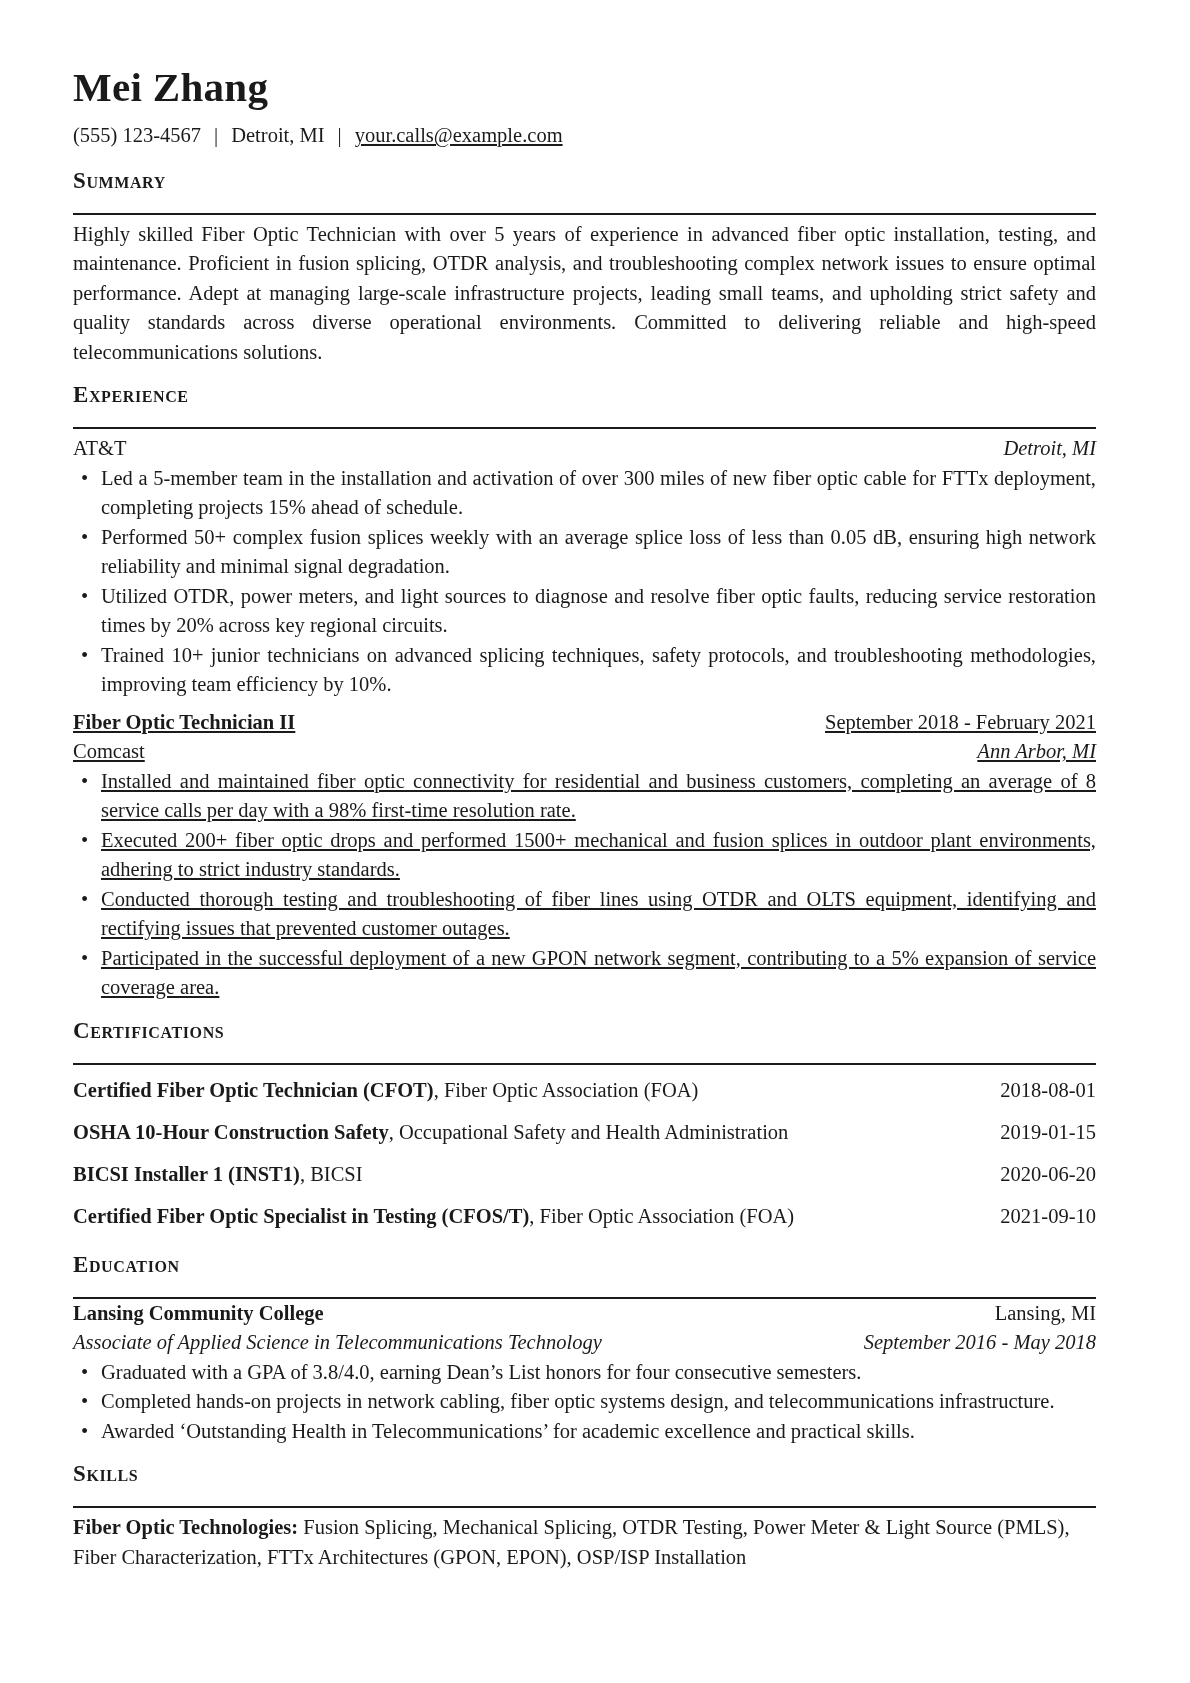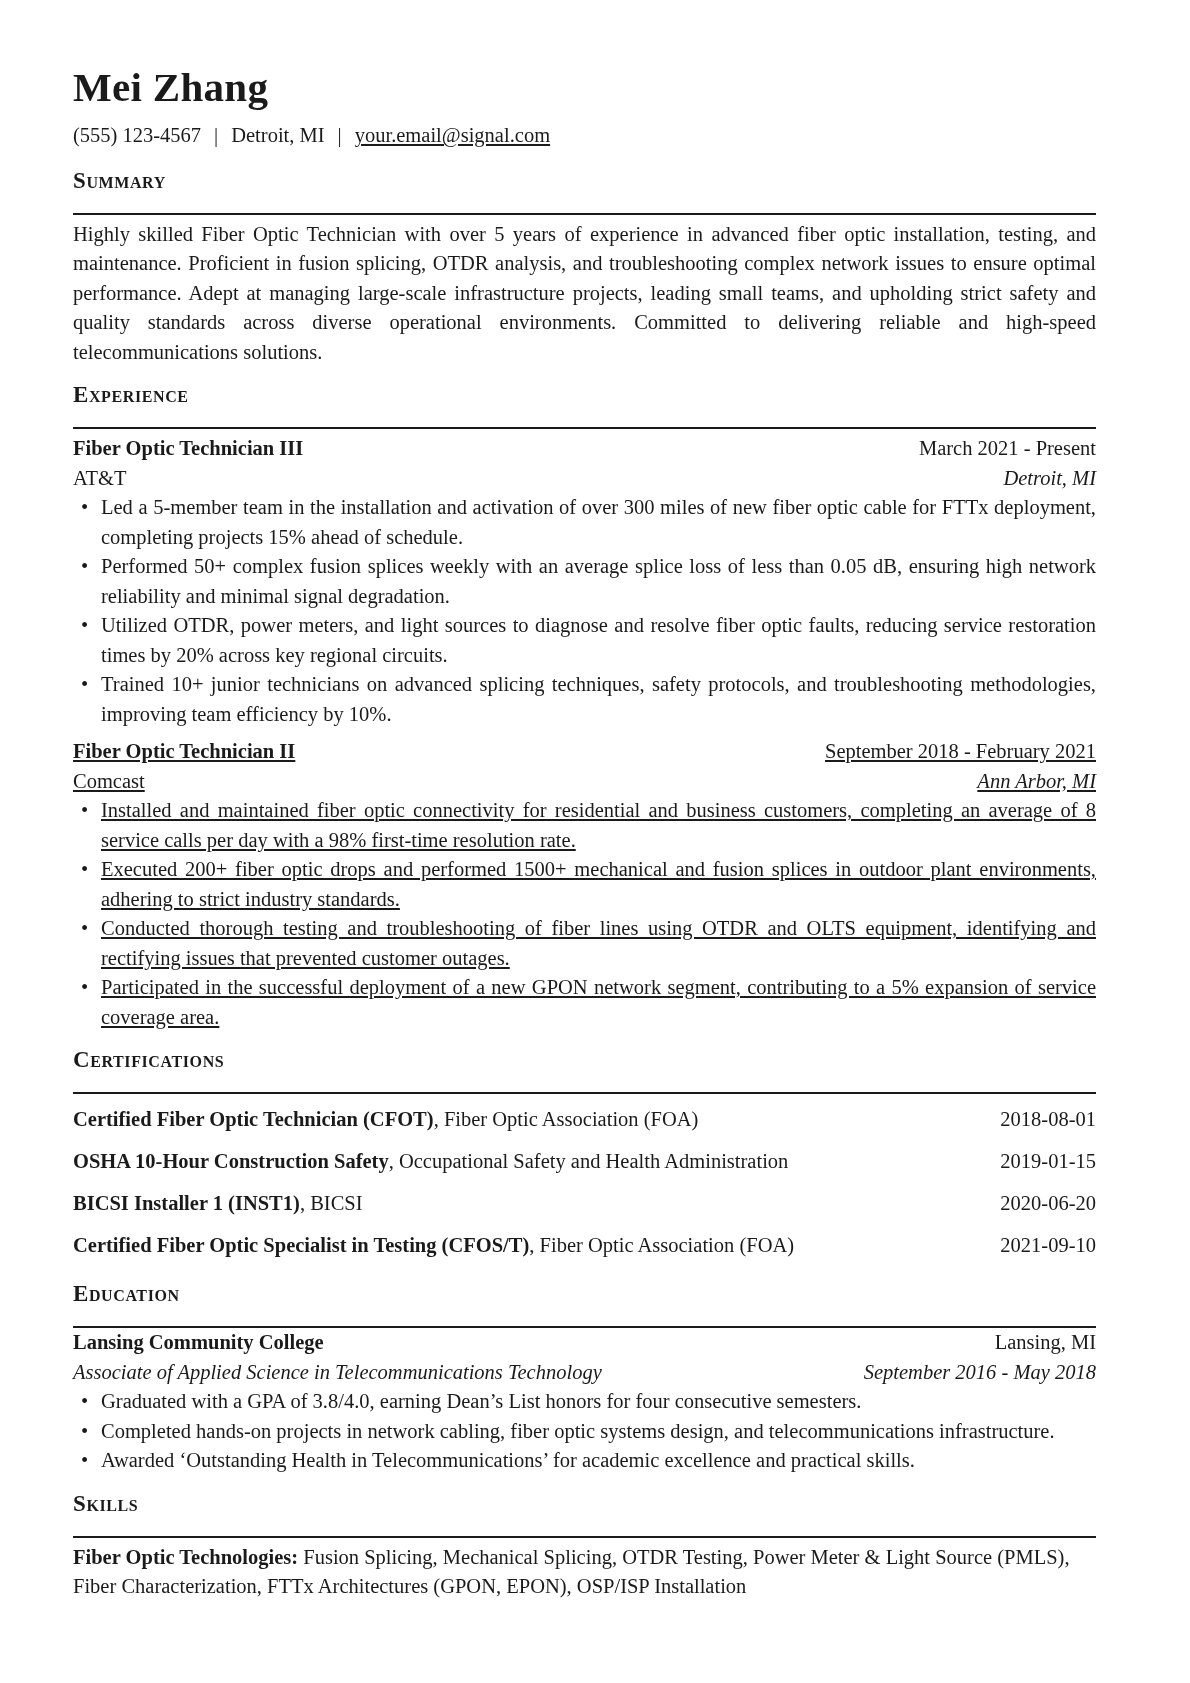--- a/index.html
+++ b/index.html
@@ -64,37 +64,33 @@
 
 <div class="page">
 
   <header>
     <h1 class="name">Mei Zhang</h1>
     <div class="contact t">
       <span>(555) 123-4567</span>
       <span class="sep">|</span>
       <span>Detroit, MI</span>
       <span class="sep">|</span>
-      <a>your.email@signal.com</a>
+      <a>your.calls@example.com</a>
     </div>
   </header>
 
   <section class="sec-summary">
     <h2 class="section-head">Summary</h2>
     <p class="summary-text t" style="margin-bottom:0">Highly skilled Fiber Optic Technician with over 5 years of experience in advanced fiber optic installation, testing, and maintenance. Proficient in fusion splicing, OTDR analysis, and troubleshooting complex network issues to ensure optimal performance. Adept at managing large-scale infrastructure projects, leading small teams, and upholding strict safety and quality standards across diverse operational environments. Committed to delivering reliable and high-speed telecommunications solutions.</p>
   </section>
 
   <section class="sec">
     <h2 class="section-head">Experience</h2>
 
     <div class="job">
-      <div class="row t">
-        <span class="bold">Fiber Optic Technician III</span>
-        <span>March 2021 - Present</span>
-      </div>
       <div class="row t">
         <span>AT&amp;T</span>
         <span class="ital">Detroit, MI</span>
       </div>
       <ul class="bullets t">
         <li><span class="dot">•</span><span>Led a 5-member team in the installation and activation of over 300 miles of new fiber optic cable for FTTx deployment, completing projects 15% ahead of schedule.</span></li>
         <li><span class="dot">•</span><span>Performed 50+ complex fusion splices weekly with an average splice loss of less than 0.05 dB, ensuring high network reliability and minimal signal degradation.</span></li>
         <li><span class="dot">•</span><span>Utilized OTDR, power meters, and light sources to diagnose and resolve fiber optic faults, reducing service restoration times by 20% across key regional circuits.</span></li>
         <li><span class="dot">•</span><span>Trained 10+ junior technicians on advanced splicing techniques, safety protocols, and troubleshooting methodologies, improving team efficiency by 10%.</span></li>
       </ul>

